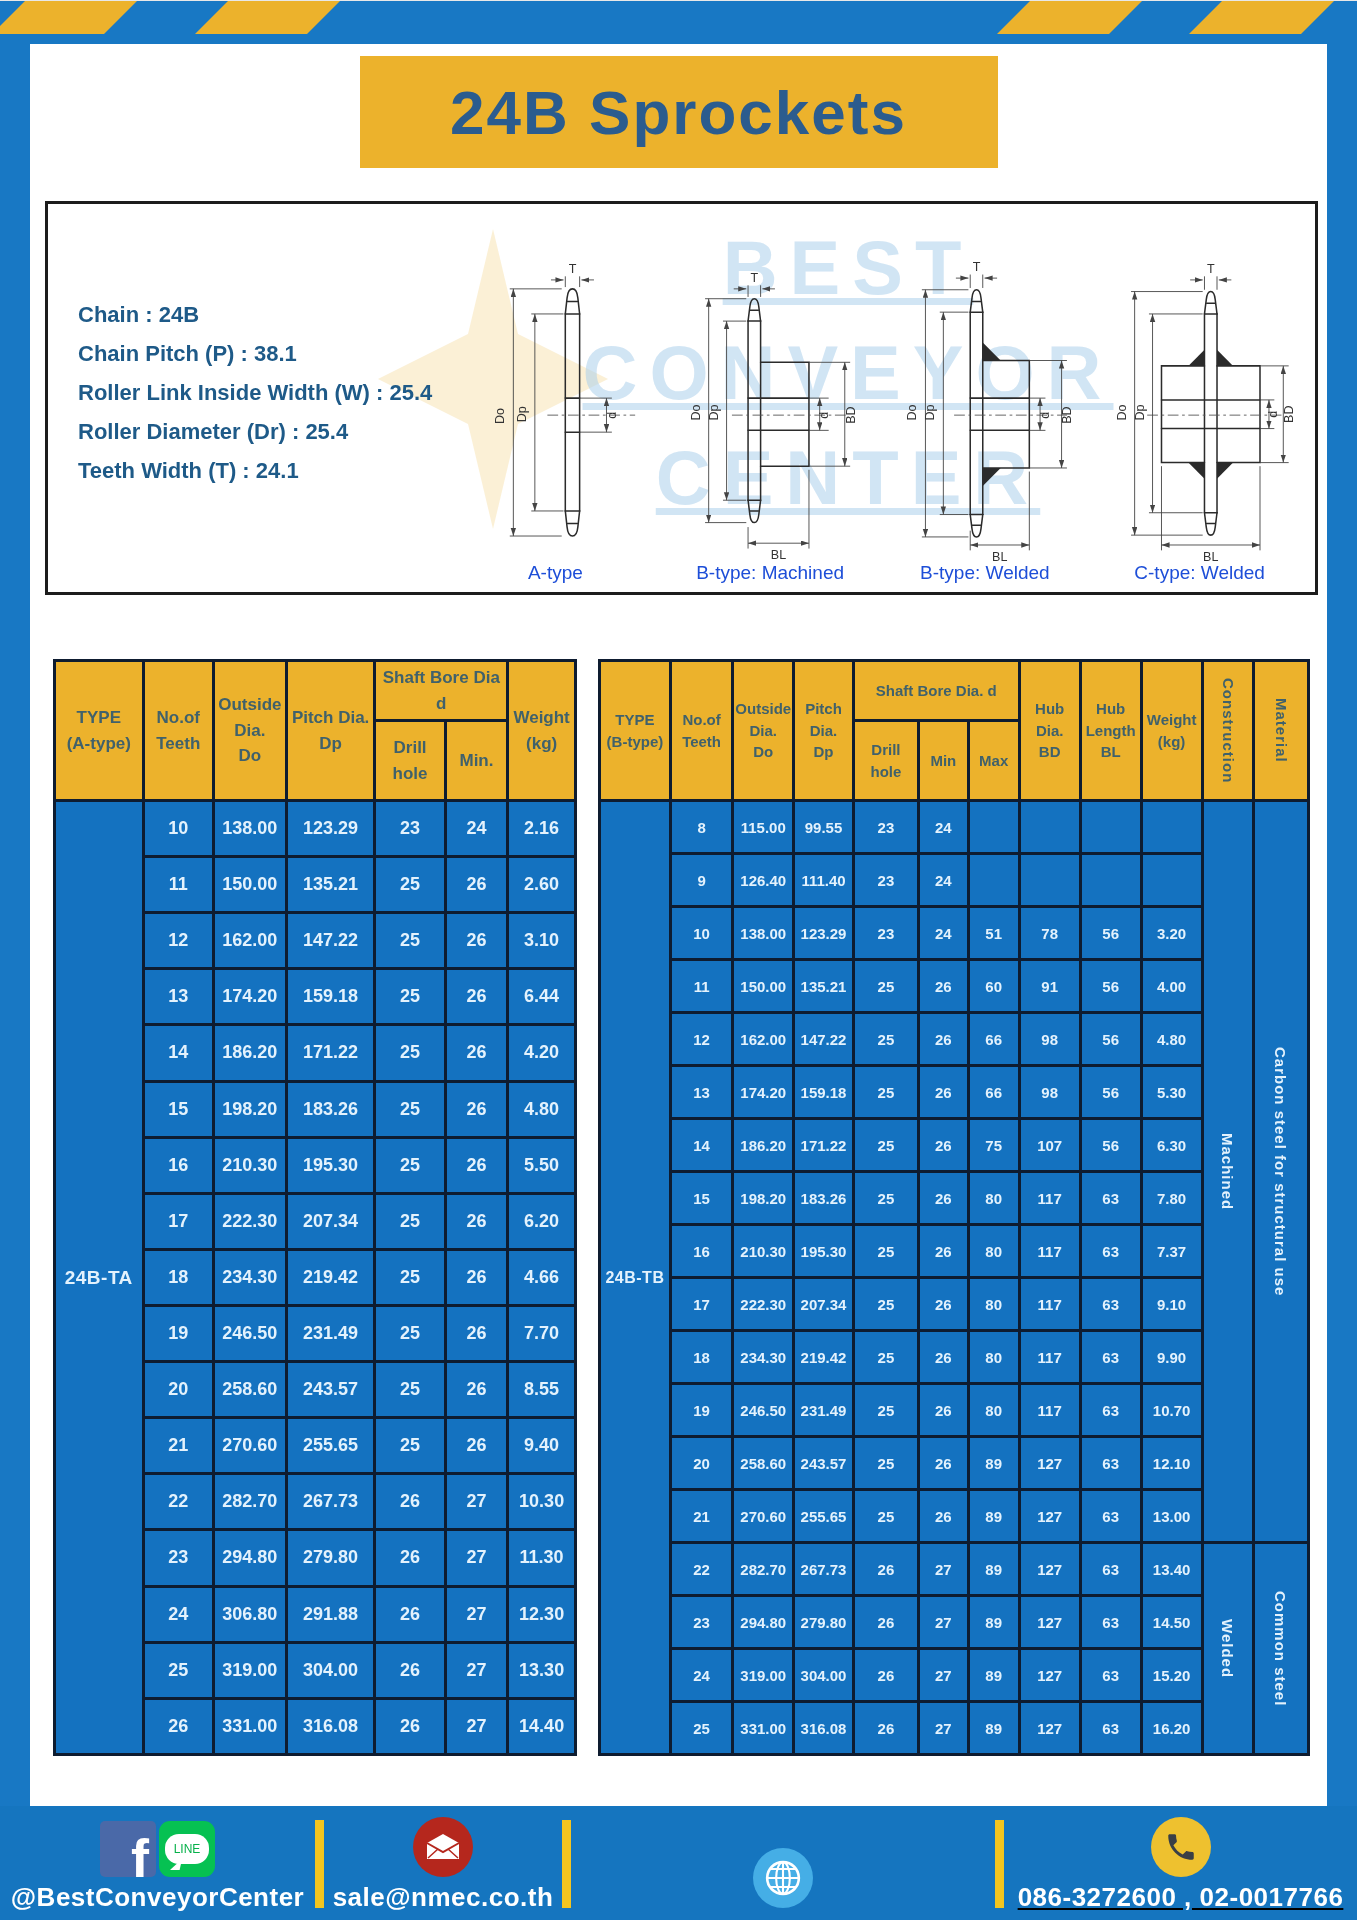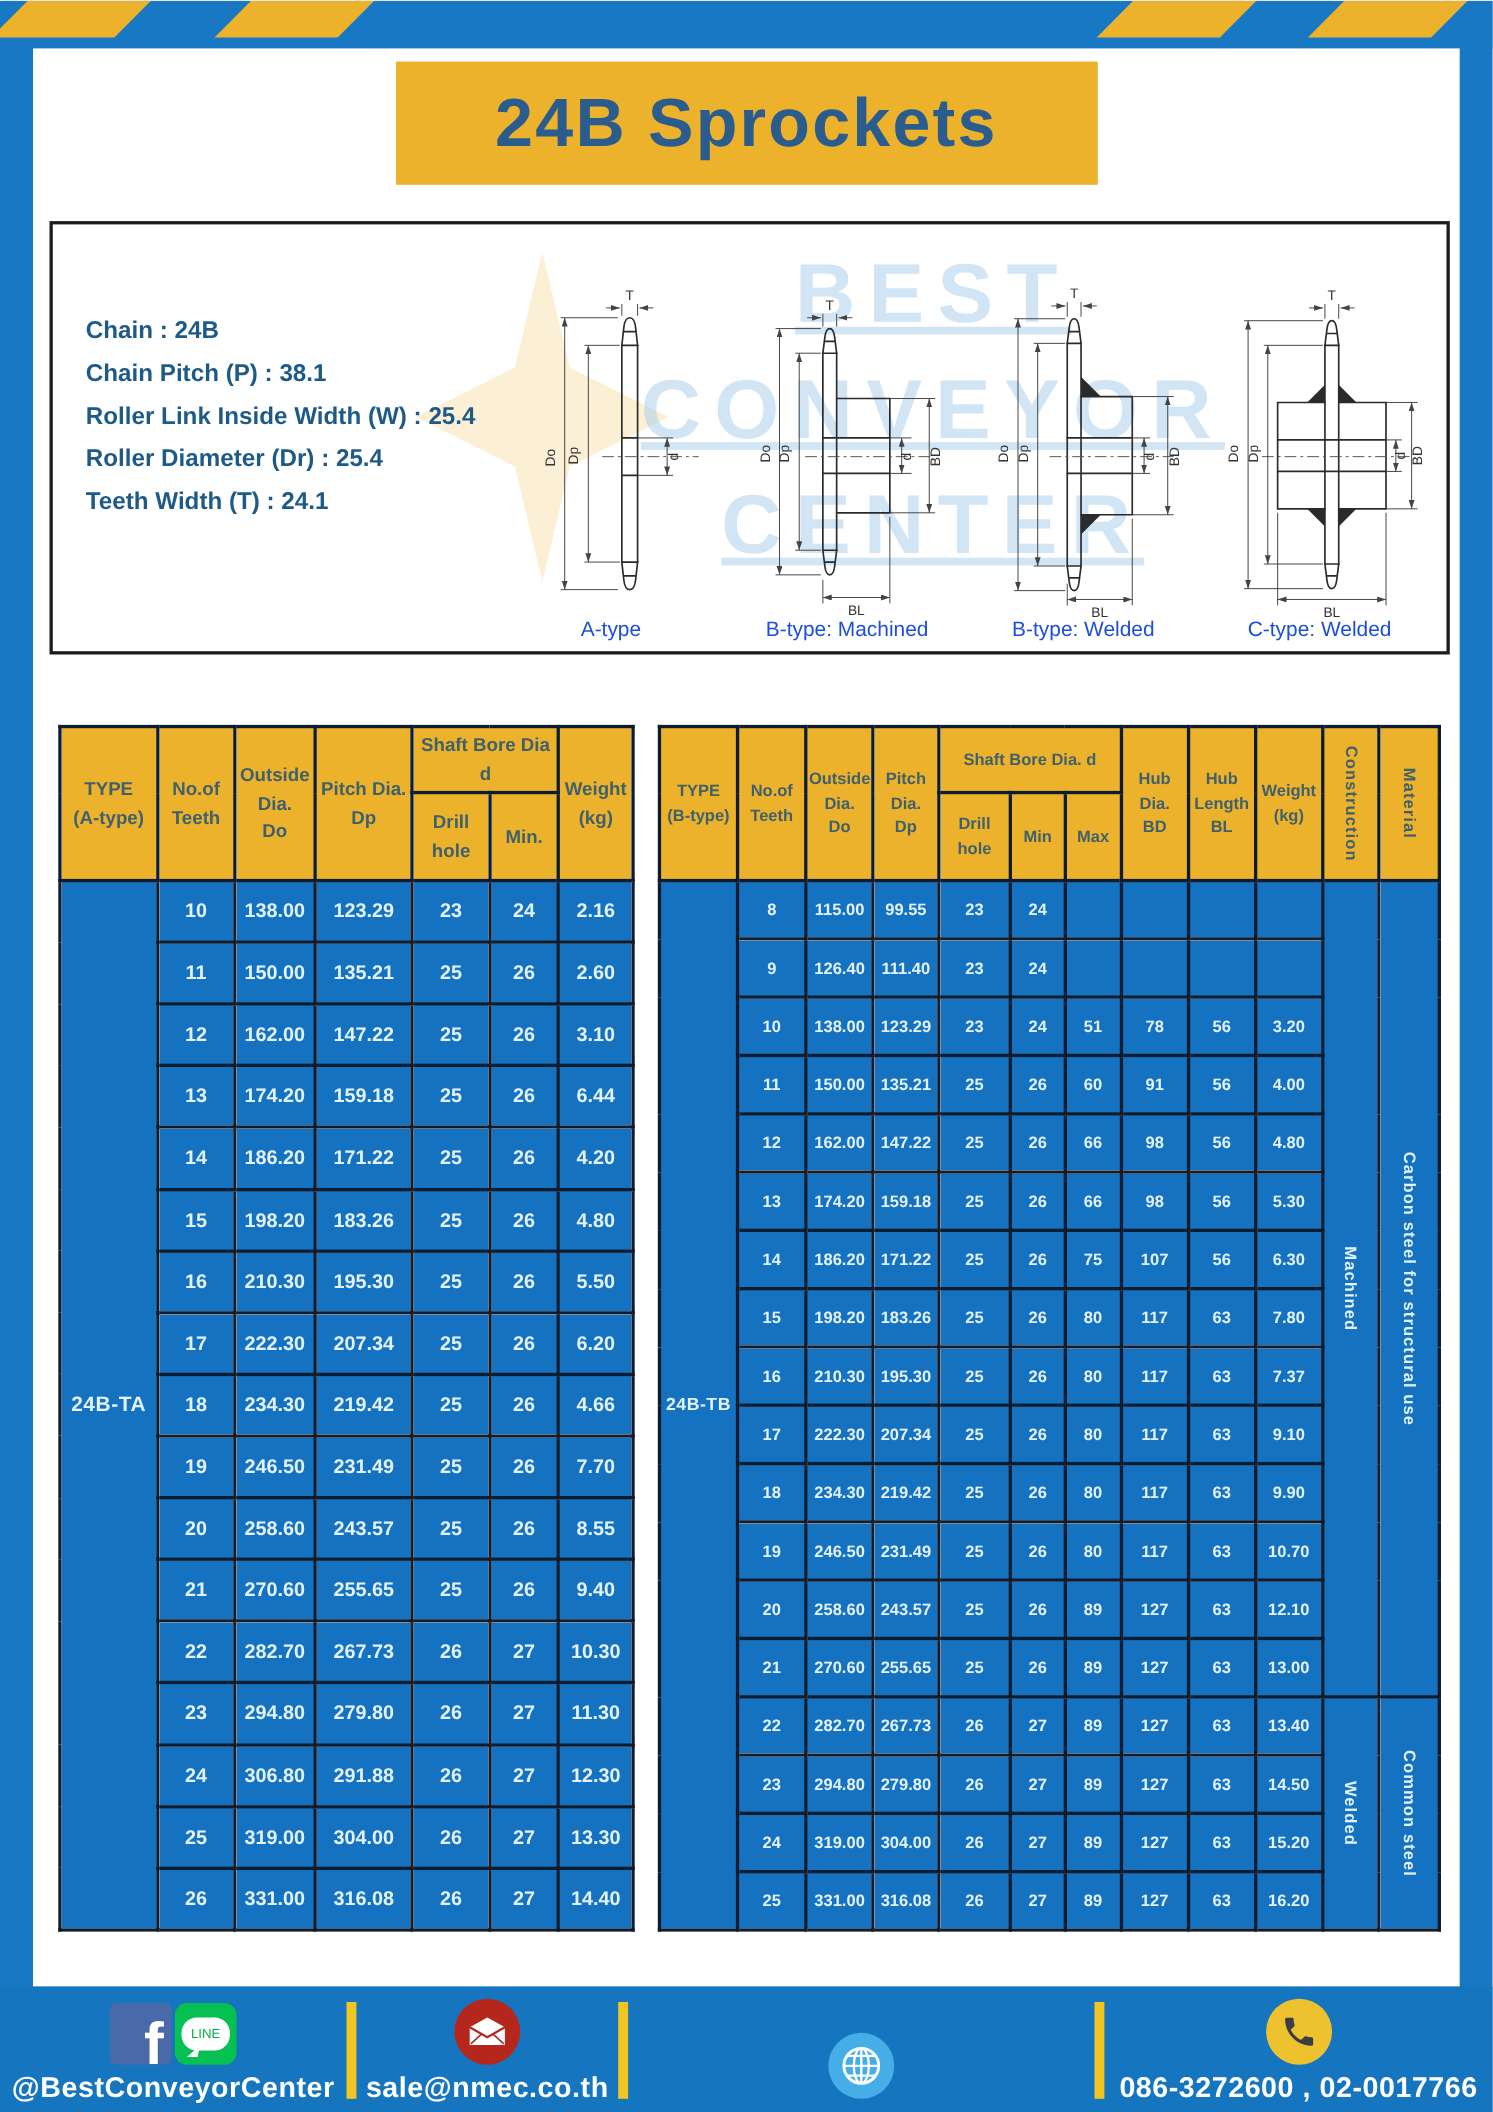--- a/index.html
+++ b/index.html
@@ -15,21 +15,21 @@
   .banner{width:638px;height:112px;background:#ecb22c;margin:12px auto 0;
           display:flex;align-items:center;justify-content:center;}
   .banner h1{margin:0;font-size:62px;font-weight:bold;color:#2b5c8e;letter-spacing:2px;}
   
   .diagram-box{position:absolute;left:15px;top:157px;width:1267px;height:388px;
                border:3px solid #1c1c1c;background:#fff;overflow:hidden;}
   .wm{position:absolute;left:390px;top:12px;width:820px;text-align:center;z-index:0;
       color:rgba(172,207,235,0.55);font-weight:bold;font-size:76px;line-height:1.38;
       letter-spacing:12px;user-select:none;text-decoration:underline;}
   .wm-star{position:absolute;left:330px;top:25px;z-index:0;opacity:0.55;}
-  .specs{position:absolute;left:30px;top:83px;z-index:2;}
+  .specs{position:absolute;left:30px;top:98px;z-index:2;}
   .spec-line{font-size:22px;font-weight:bold;color:#1e5a88;margin-bottom:13px;white-space:nowrap;}
   .figures{position:absolute;left:400px;right:8px;top:6px;bottom:2px;display:flex;z-index:1;}
   .figure{flex:1;display:flex;flex-direction:column;align-items:center;justify-content:flex-end;min-width:0;}
   .figure svg{width:100%;max-width:214px;height:300px;}
   .caption{font-size:19px;color:#1d4ed8;margin:0 0 6px;white-space:nowrap;}
   .draw .geo{stroke:#2b2b2b;stroke-width:1.7;fill:none;stroke-linecap:round;}
   .draw .dim{stroke:#444;stroke-width:1;fill:none;}
   .draw .cl{stroke:#555;stroke-width:1;stroke-dasharray:12 4 3 4;fill:none;}
   .draw .weld{fill:#2b2b2b;stroke:none;}
   .draw text{fill:#333;font-size:14px;font-family:"Liberation Sans",sans-serif;}
@@ -49,21 +49,21 @@
   .tblB tbody tr{height:53px;}
   .type-cell{font-size:19px;letter-spacing:0.5px;}
   .tblB .type-cell{font-size:16px;}
   th.vt{writing-mode:vertical-rl;letter-spacing:1px;}
   td.vcell{writing-mode:vertical-rl;letter-spacing:1px;font-size:15px;padding:8px 0;}
   
   .footer{position:absolute;left:0;bottom:0;width:100%;height:115px;background:#1575bf;
           display:flex;align-items:stretch;}
   .fsec{display:flex;flex-direction:column;align-items:center;justify-content:flex-end;
         padding-bottom:8px;}
-  .fsec1{width:315px;} .fsec2{width:238px;} .fsec3{width:424px;} .fsec4{flex:1;}
+  .fsec1{width:315px;} .fsec2{width:238px;} .fsec3{width:424px;} .fsec4{flex:1;text-decoration:underline;}
   .fsep{width:9px;height:88px;background:#f3c520;align-self:center;}
   .ficons{display:flex;gap:3px;align-items:center;margin-bottom:5px;}
   .ftext{color:#fff;font-weight:bold;font-size:26px;letter-spacing:0.5px;white-space:nowrap;}
   .fb{width:56px;height:56px;background:#4a69a8;border-radius:5px;position:relative;overflow:hidden;}
   .fb span{position:absolute;bottom:-12px;right:7px;color:#fff;font-size:54px;font-weight:bold;}
   .lineic{width:56px;height:56px;background:#06c152;border-radius:11px;position:relative;
           display:flex;align-items:center;justify-content:center;}
   .lineic .bubble{width:44px;height:30px;background:#fff;border-radius:14px;display:flex;
           align-items:center;justify-content:center;color:#06b14a;font-size:12px;font-weight:normal;}
   .lineic .tail{position:absolute;bottom:7px;left:11px;width:12px;height:11px;background:#fff;

